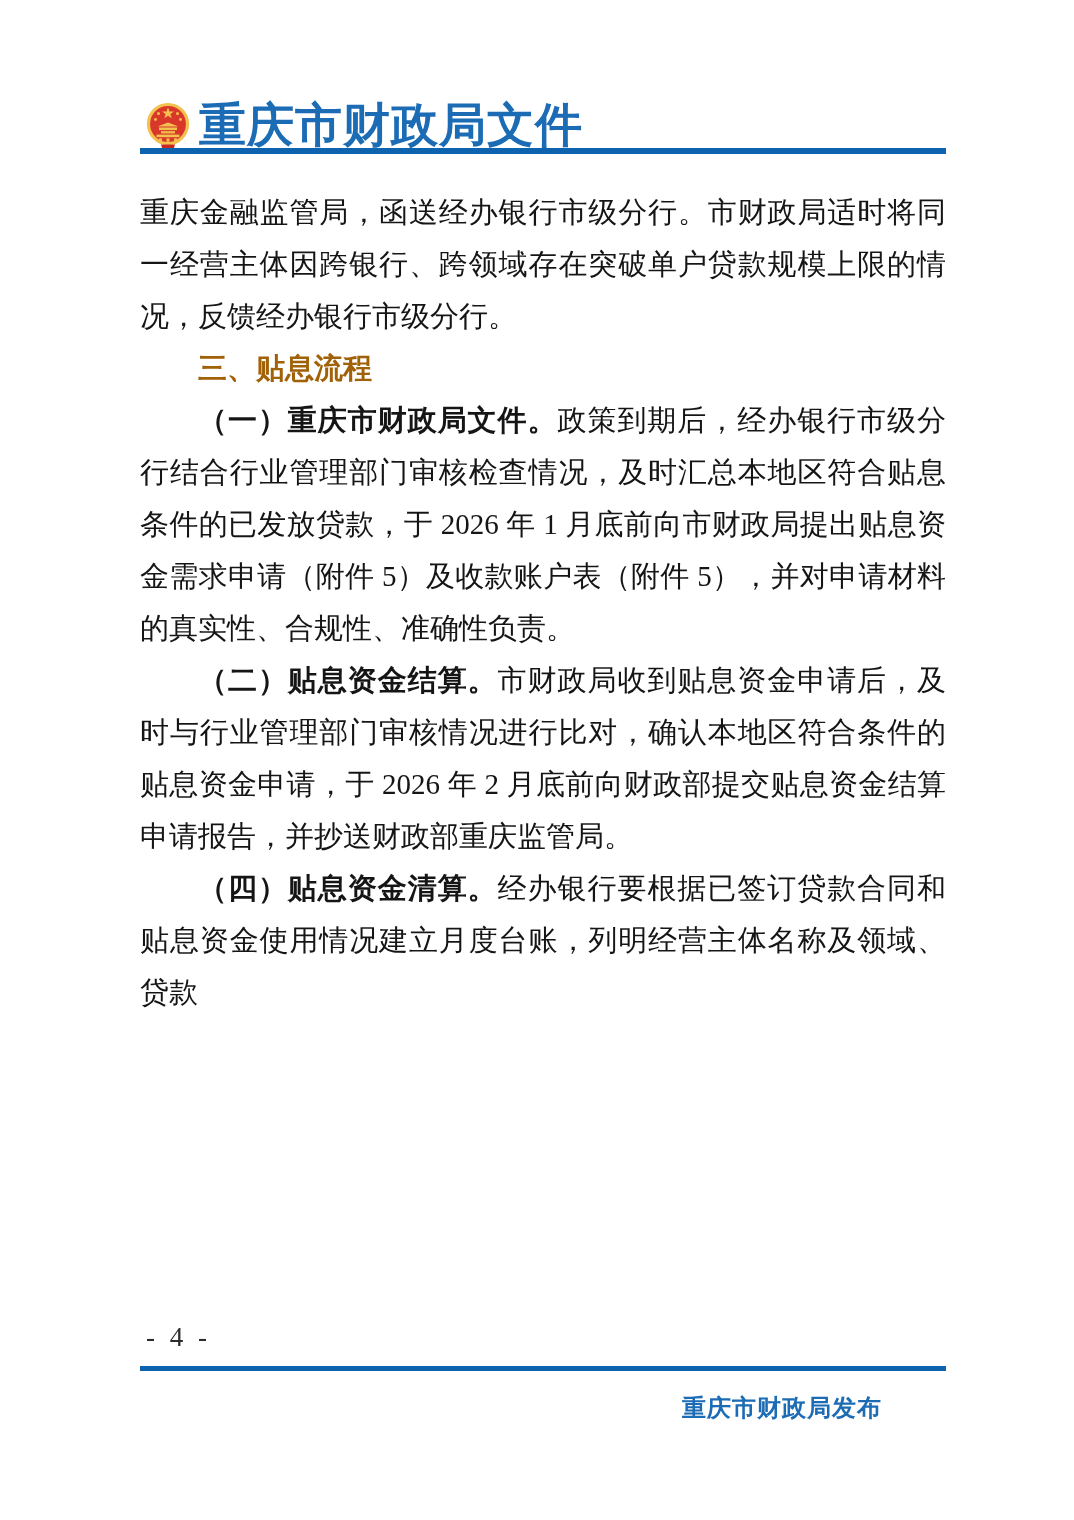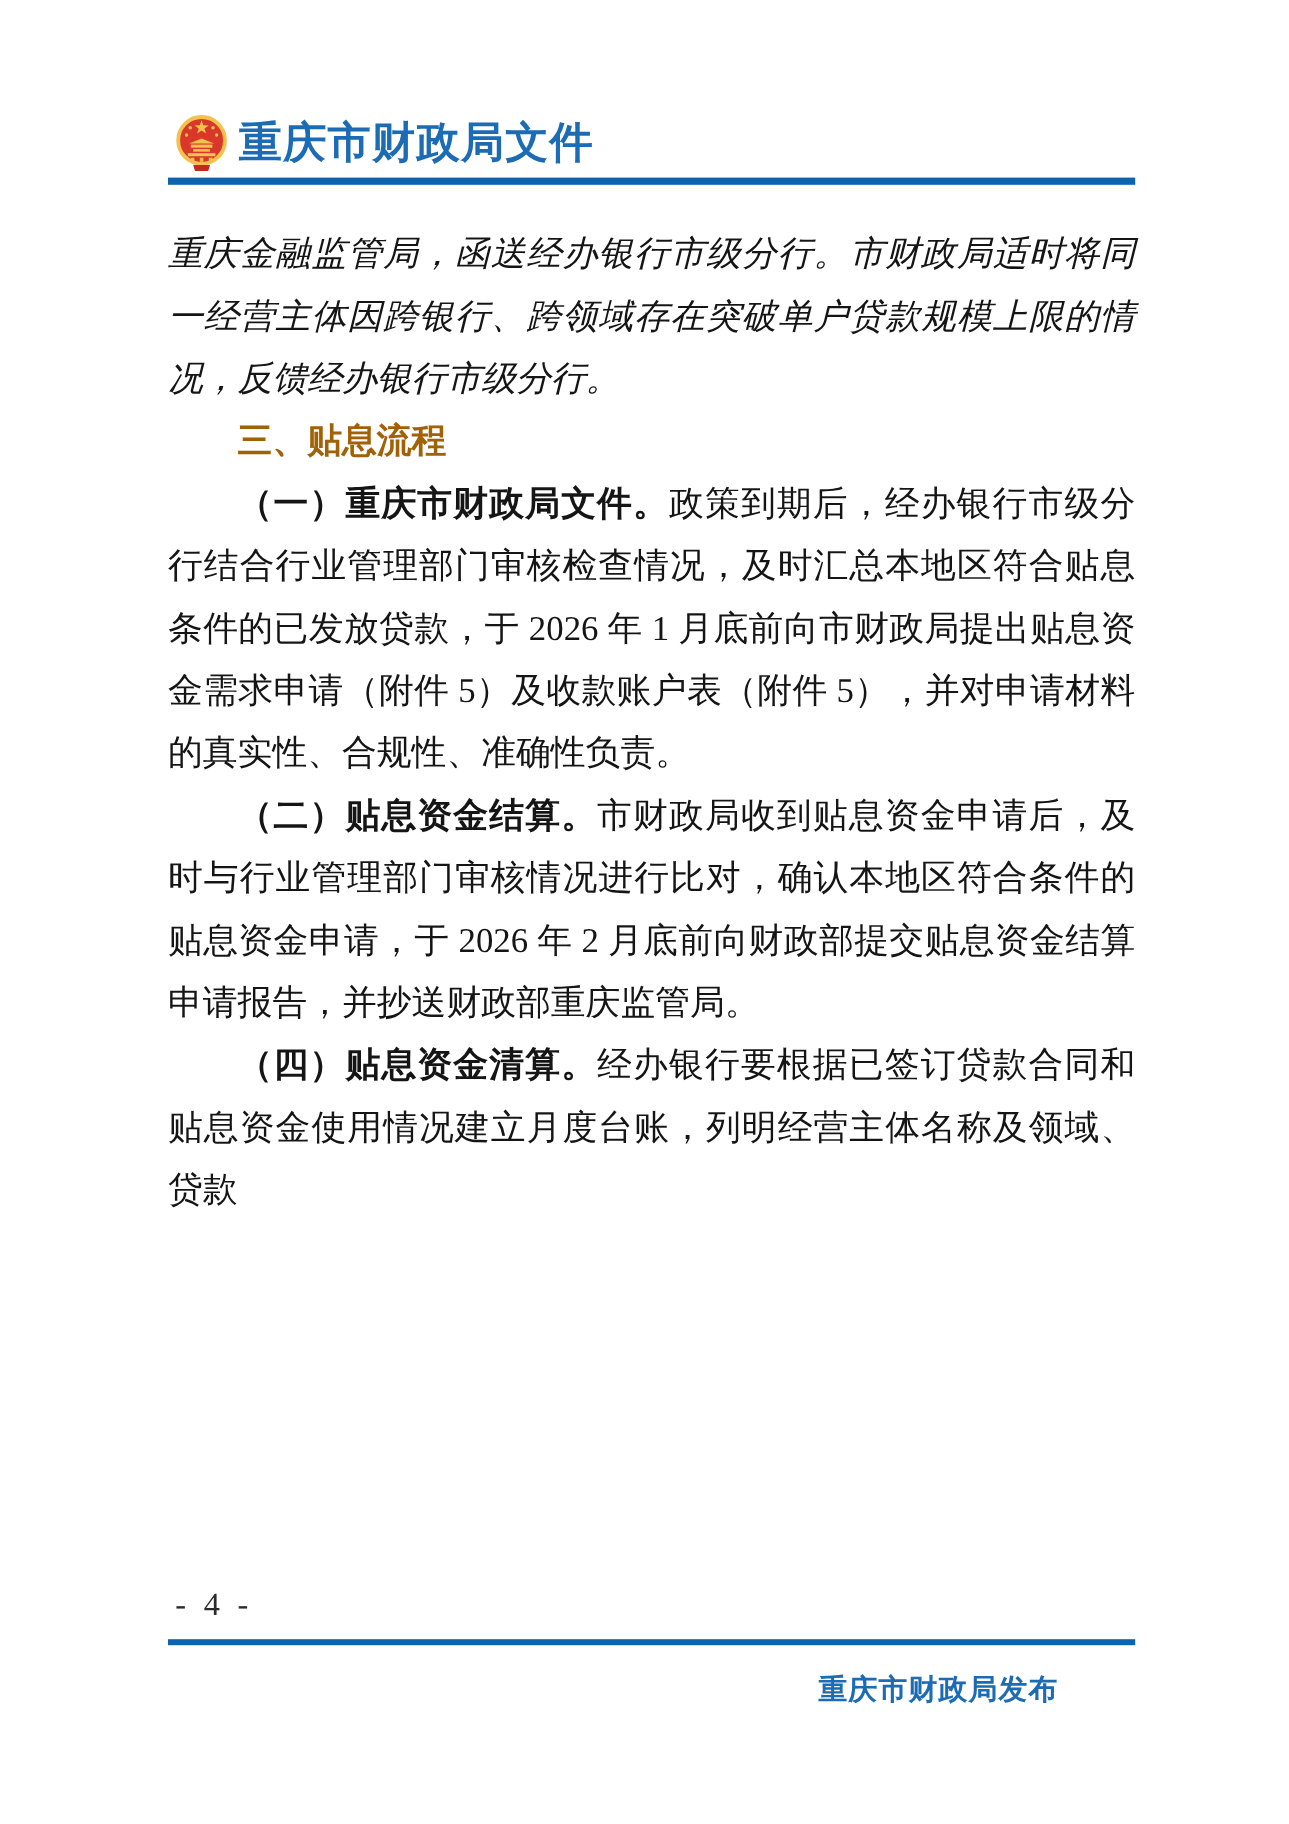--- a/index.html
+++ b/index.html
@@ -19,21 +19,21 @@
     top: 94px;
     display: flex;
     align-items: center;
     gap: 9px;
   }
   .emblem { width: 44px; height: 50px; flex: 0 0 auto; }
   .doc-title {
     margin: 0;
     font-family: Liberation Sans, sans-serif;
     font-weight: bold;
-    font-size: 36px;
+    font-size: 47px;
     letter-spacing: 1px;
     color: #1c6cb5;
     white-space: nowrap;
   }
   .rule {
     position: absolute;
     left: 140px;
     width: 806px;
     background: #0d63ae;
   }
@@ -46,21 +46,21 @@
     left: 140px;
     top: 186px;
     width: 806px;
     font-size: 29px;
     line-height: 52px;
     color: #151515;
     text-align: justify;
     text-justify: inter-character;
   }
   .body-text p { margin: 0; text-indent: 2em; }
-  .body-text p.continuation { text-indent: 0; font-style: italic; }
+  .body-text p.continuation { text-indent: 0; }
   .section-heading {
     margin: 0;
     text-indent: 2em;
     font-family: "Liberation Sans", sans-serif;
     font-weight: bold;
     font-size: 29px;
     line-height: 52px;
     color: #a16207;
   }
   .para-lead { font-weight: bold; }

